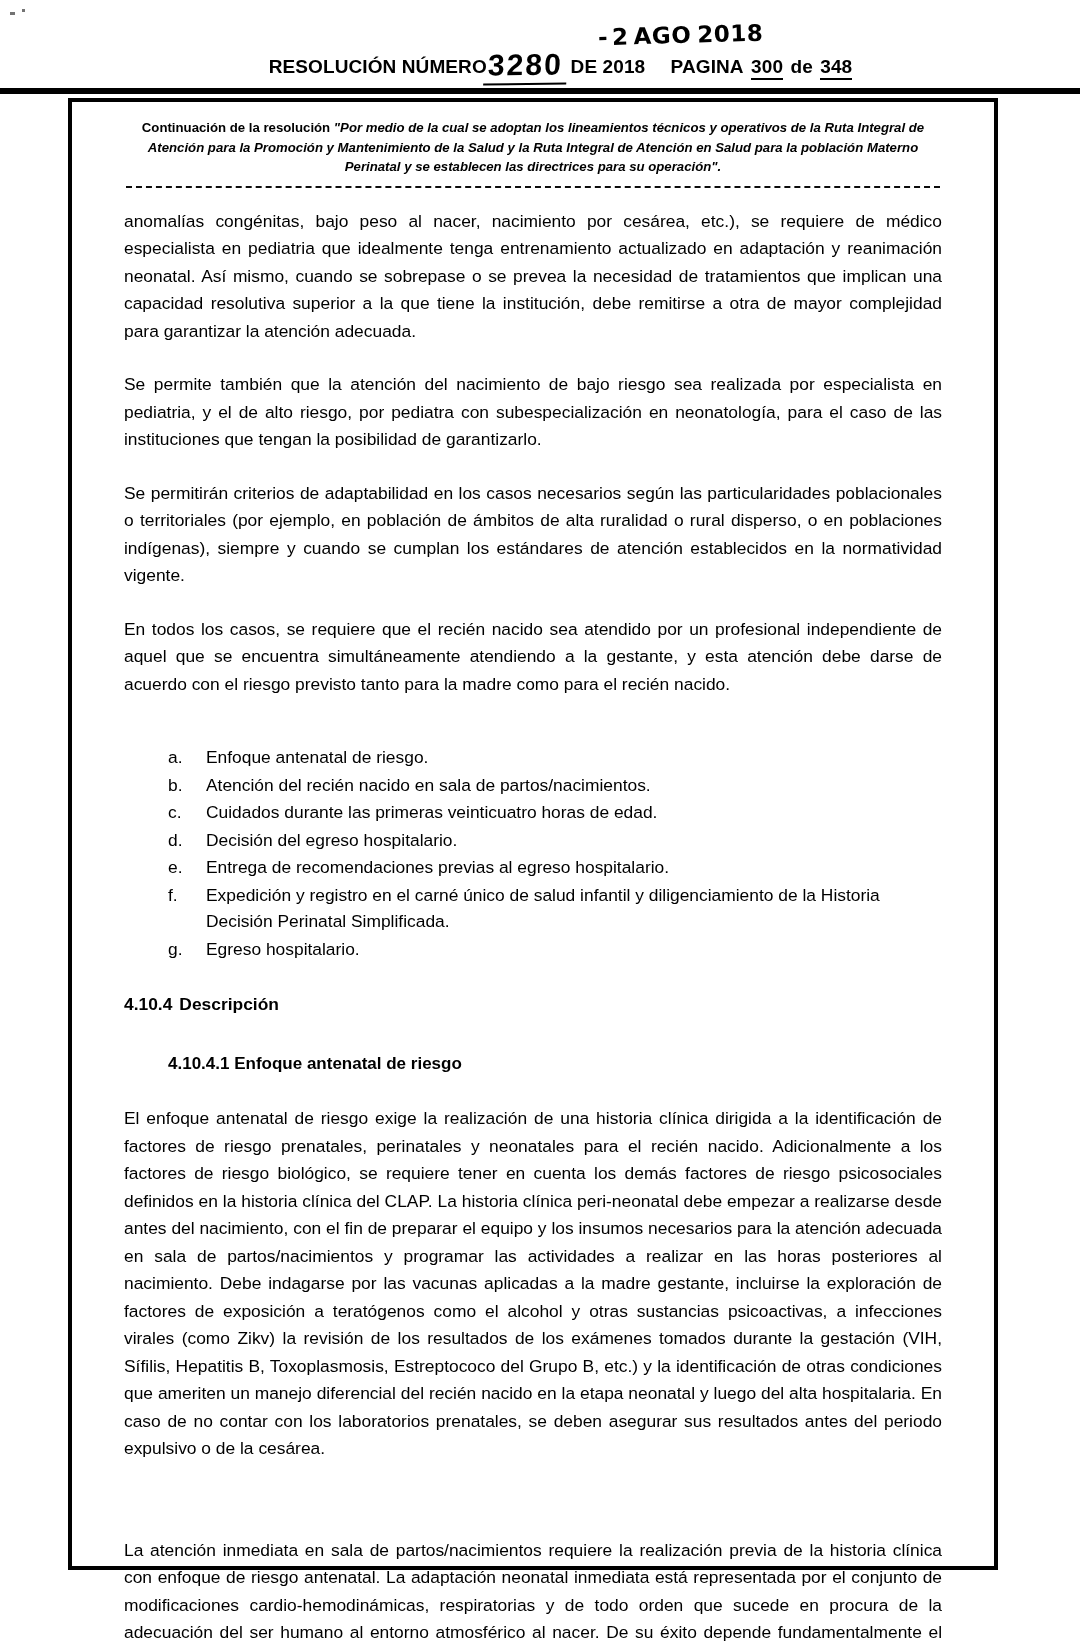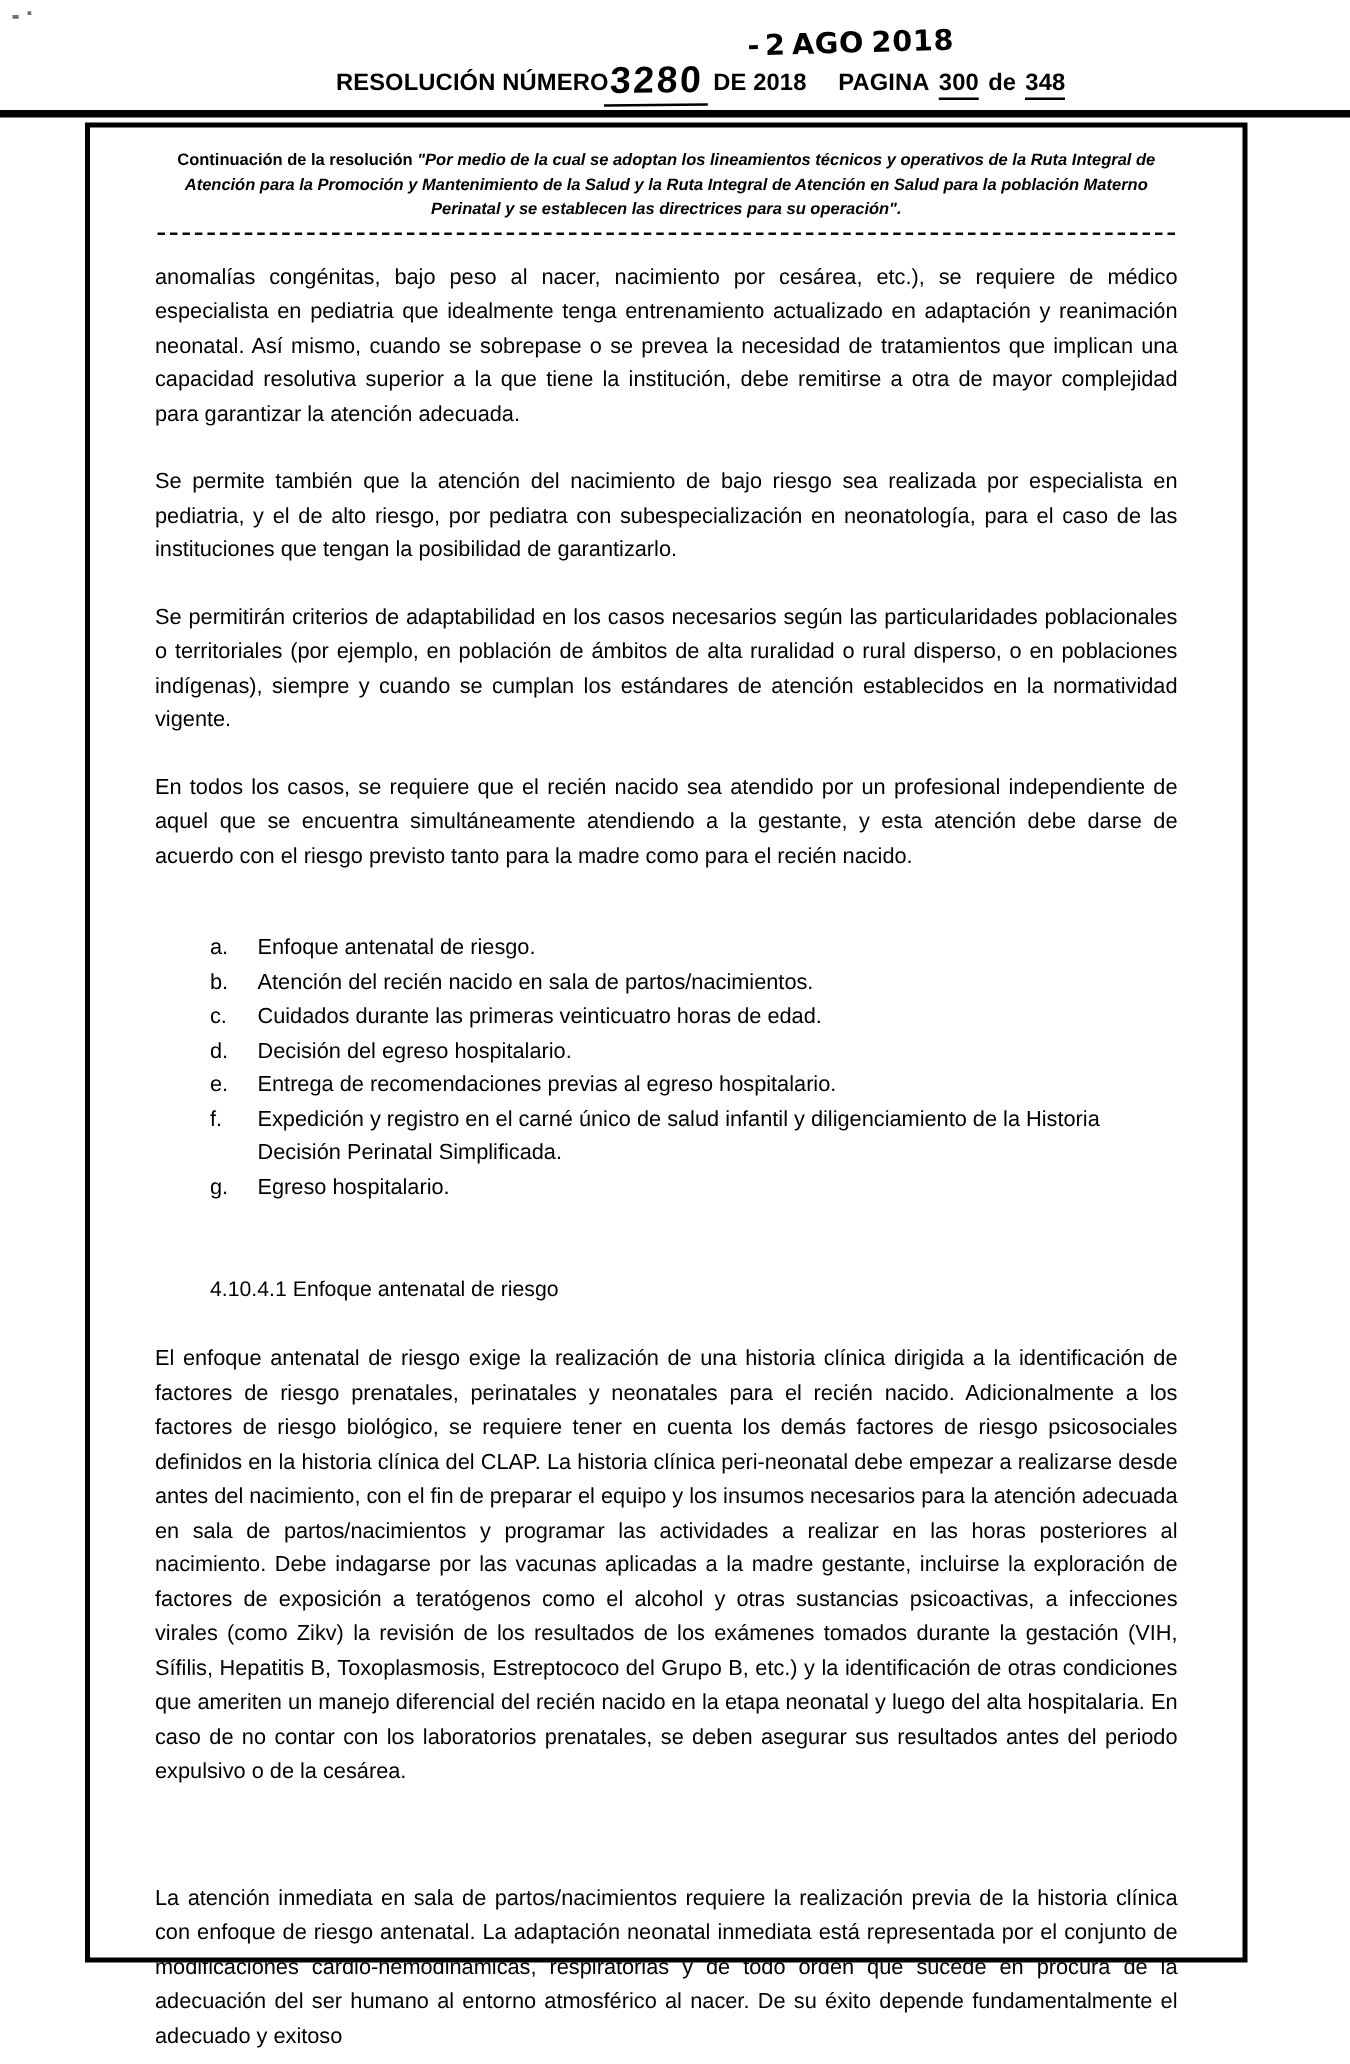--- a/index.html
+++ b/index.html
@@ -156,21 +156,21 @@
     font-size: 17.4px;
     font-weight: bold;
     line-height: 26px;
   }
   h3.sec-head .numpart { margin-right: 7px; }
 
   h4.subsec-head {
     margin: 0 0 0 0;
     padding-left: 44px;
     font-size: 17px;
-    font-weight: normal;
+    font-weight: bold;
     line-height: 26px;
   }
 
   .spacer-sm { height: 20px; }
   .spacer-md { height: 28px; }
 
   
   ol.letter-list {
     list-style: none;
     margin: 0;
@@ -266,20 +266,23 @@
           <span class="li-text">Expedición y registro en el carné único de salud infantil y diligenciamiento de la Historia Decisión Perinatal Simplificada.</span>
         </li>
         <li>
           <span class="marker">g.</span>
           <span class="li-text">Egreso hospitalario.</span>
         </li>
       </ol>
 
       <div class="spacer-md"></div>
 
+      <h3 class="sec-head">
+        <span class="numpart">4.10.4</span><span>Descripción</span>
+      </h3>
 
       <div class="spacer-md"></div>
 
       <h4 class="subsec-head">4.10.4.1 Enfoque antenatal de riesgo</h4>
 
       <div class="spacer-md"></div>
 
       <p class="para">El enfoque antenatal de riesgo exige la realización de una historia clínica dirigida a la identificación de factores de riesgo prenatales, perinatales y neonatales para el recién nacido. Adicionalmente a los factores de riesgo biológico, se requiere tener en cuenta los demás factores de riesgo psicosociales definidos en la historia clínica del CLAP. La historia clínica peri-neonatal debe empezar a realizarse desde antes del nacimiento, con el fin de preparar el equipo y los insumos necesarios para la atención adecuada en sala de partos/nacimientos y programar las actividades a realizar en las horas posteriores al nacimiento. Debe indagarse por las vacunas aplicadas a la madre gestante, incluirse la exploración de factores de exposición a teratógenos como el alcohol y otras sustancias psicoactivas, a infecciones virales (como Zikv) la revisión de los resultados de los exámenes tomados durante la gestación (VIH, Sífilis, Hepatitis B, Toxoplasmosis, Estreptococo del Grupo B, etc.) y la identificación de otras condiciones que ameriten un manejo diferencial del recién nacido en la etapa neonatal y luego del alta hospitalaria. En caso de no contar con los laboratorios prenatales, se deben asegurar sus resultados antes del periodo expulsivo o de la cesárea.</p>
 
       <div class="spacer-sm"></div>

